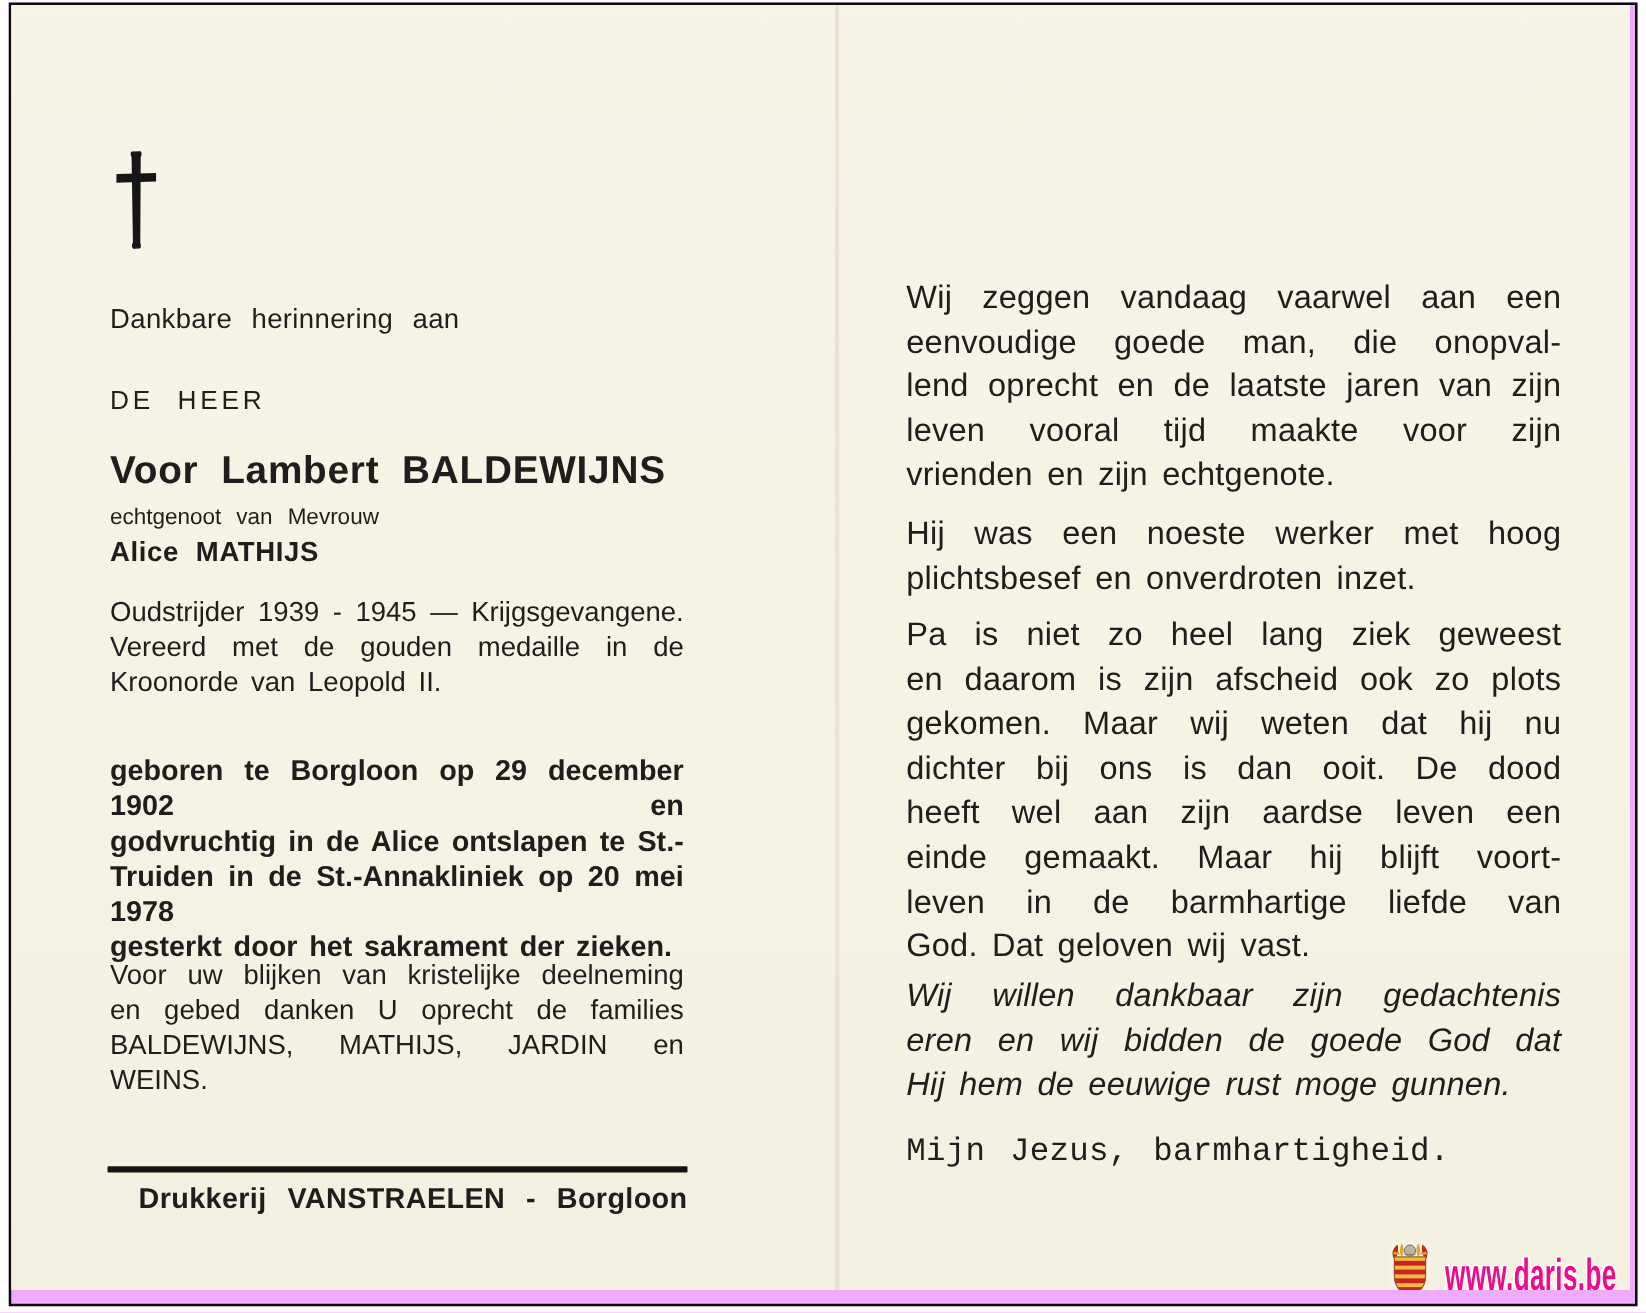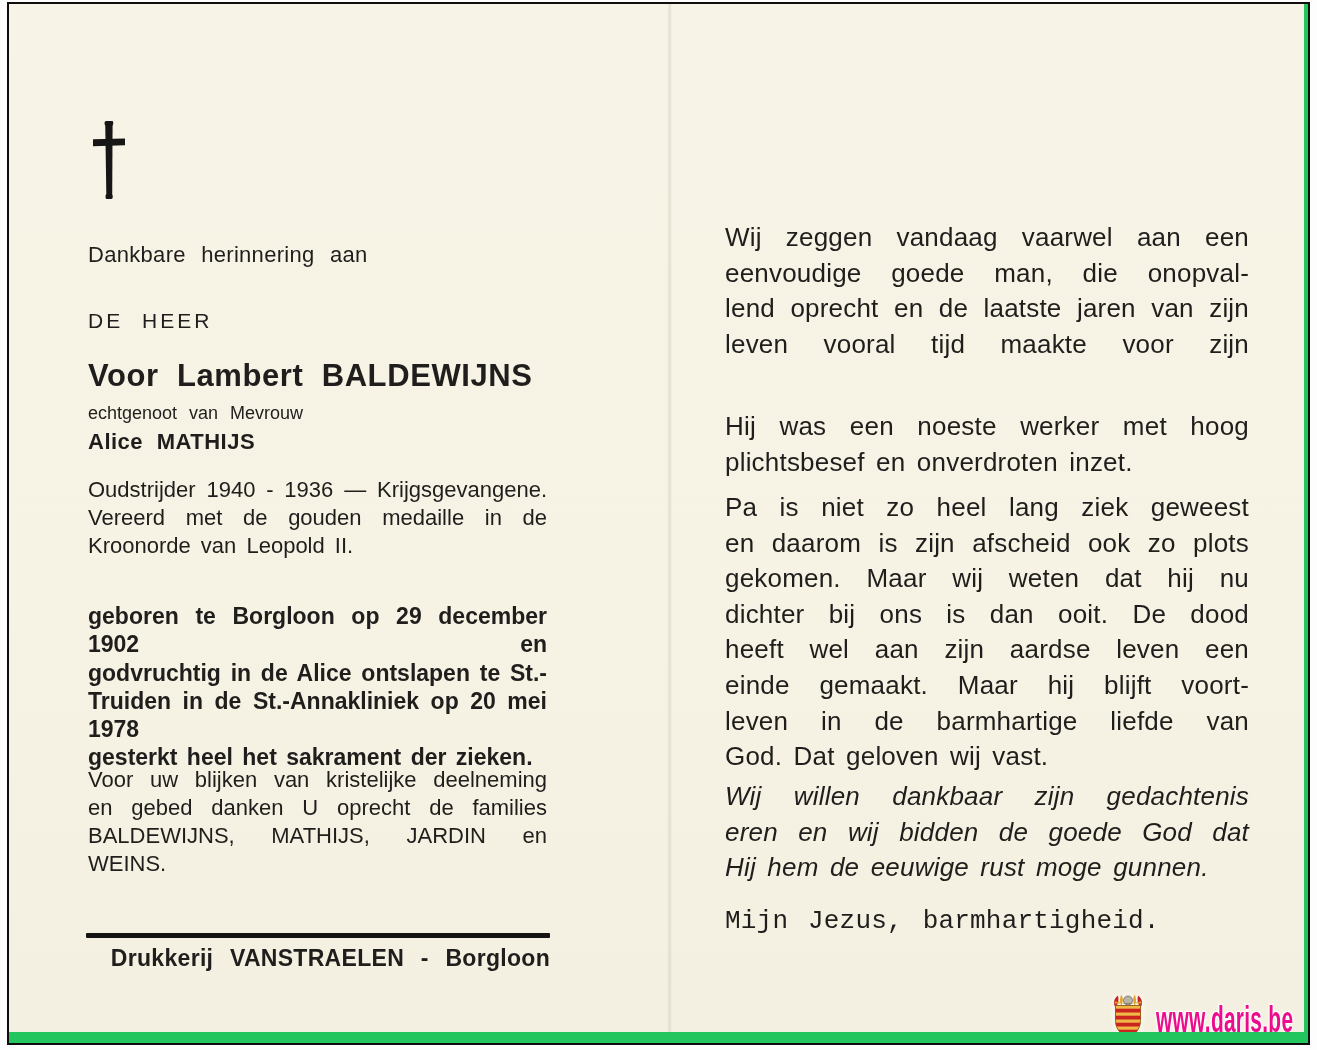--- a/index.html
+++ b/index.html
@@ -8,21 +8,21 @@
     background: #fdfdfd;
     position: relative;
     overflow: hidden;
     font-family: "Liberation Sans", "DejaVu Sans", sans-serif;
     color: #1f1e1c;
   }
   .frame {
     position: absolute; left: 7px; top: 2px;
     width: 1299px; height: 1039px;
     border: 2px solid #0d0d0d;
-    background: #22c55e;
+    background: #f0abfc;
   }
   .paper {
     position: absolute; left: 0; top: 0;
     width: 1295px; height: 1028px;
     background: linear-gradient(180deg, #f7f3e6 0%, #f6f2e4 60%, #f4f0e1 100%);
     overflow: hidden;
   }
   .fold {
     position: absolute; left: 658px; top: 0; bottom: 0; width: 5px;
     background: linear-gradient(90deg, rgba(121,110,78,0) 0%, rgba(121,110,78,0.10) 40%, rgba(121,110,78,0.16) 55%, rgba(121,110,78,0) 100%);
@@ -80,44 +80,45 @@
       <rect x="12.6" y="73" width="7" height="5" rx="1.6" fill="#161616"></rect>
     </svg>
 
     <div id="intro" class="abs ink">Dankbare herinnering aan</div>
     <div id="deheer" class="abs ink">DE HEER</div>
     <div id="name" class="abs ink">Voor Lambert BALDEWIJNS</div>
     <div id="spouse" class="abs ink">echtgenoot van Mevrouw</div>
     <div id="spousename" class="abs ink">Alice MATHIJS</div>
 
     <div id="war" class="abs ink">
-        <div class="jline">Oudstrijder 1940 - 1936 — Krijgsgevangene.</div>
+        <div class="jline">Oudstrijder 1939 - 1945 — Krijgsgevangene.</div>
         <div class="jline">Vereerd met de gouden medaille in de</div>
         <div class="jline last">Kroonorde van Leopold II.</div>
       </div>
     <div id="born" class="abs ink">
         <div class="jline">geboren te Borgloon op 29 december 1902 en</div>
         <div class="jline">godvruchtig in de Alice ontslapen te St.-</div>
         <div class="jline">Truiden in de St.-Annakliniek op 20 mei 1978</div>
-        <div class="jline last">gesterkt heel het sakrament der zieken.</div>
+        <div class="jline last">gesterkt door het sakrament der zieken.</div>
       </div>
     <div id="thanks" class="abs ink">
         <div class="jline">Voor uw blijken van kristelijke deelneming</div>
         <div class="jline">en gebed danken U oprecht de families</div>
         <div class="jline last">BALDEWIJNS, MATHIJS, JARDIN en WEINS.</div>
       </div>
 
     <div id="rule" class="abs"></div>
     <div id="printer" class="abs ink">Drukkerij VANSTRAELEN - Borgloon</div>
 
     <div id="p1" class="p">
         <div class="jline">Wij zeggen vandaag vaarwel aan een</div>
         <div class="jline">eenvoudige goede man, die onopval-</div>
         <div class="jline">lend oprecht en de laatste jaren van zijn</div>
         <div class="jline">leven vooral tijd maakte voor zijn</div>
+        <div class="jline last">vrienden en zijn echtgenote.</div>
       </div>
     <div id="p2" class="p">
         <div class="jline">Hij was een noeste werker met hoog</div>
         <div class="jline last">plichtsbesef en onverdroten inzet.</div>
       </div>
     <div id="p3" class="p">
         <div class="jline">Pa is niet zo heel lang ziek geweest</div>
         <div class="jline">en daarom is zijn afscheid ook zo plots</div>
         <div class="jline">gekomen. Maar wij weten dat hij nu</div>
         <div class="jline">dichter bij ons is dan ooit. De dood</div>

